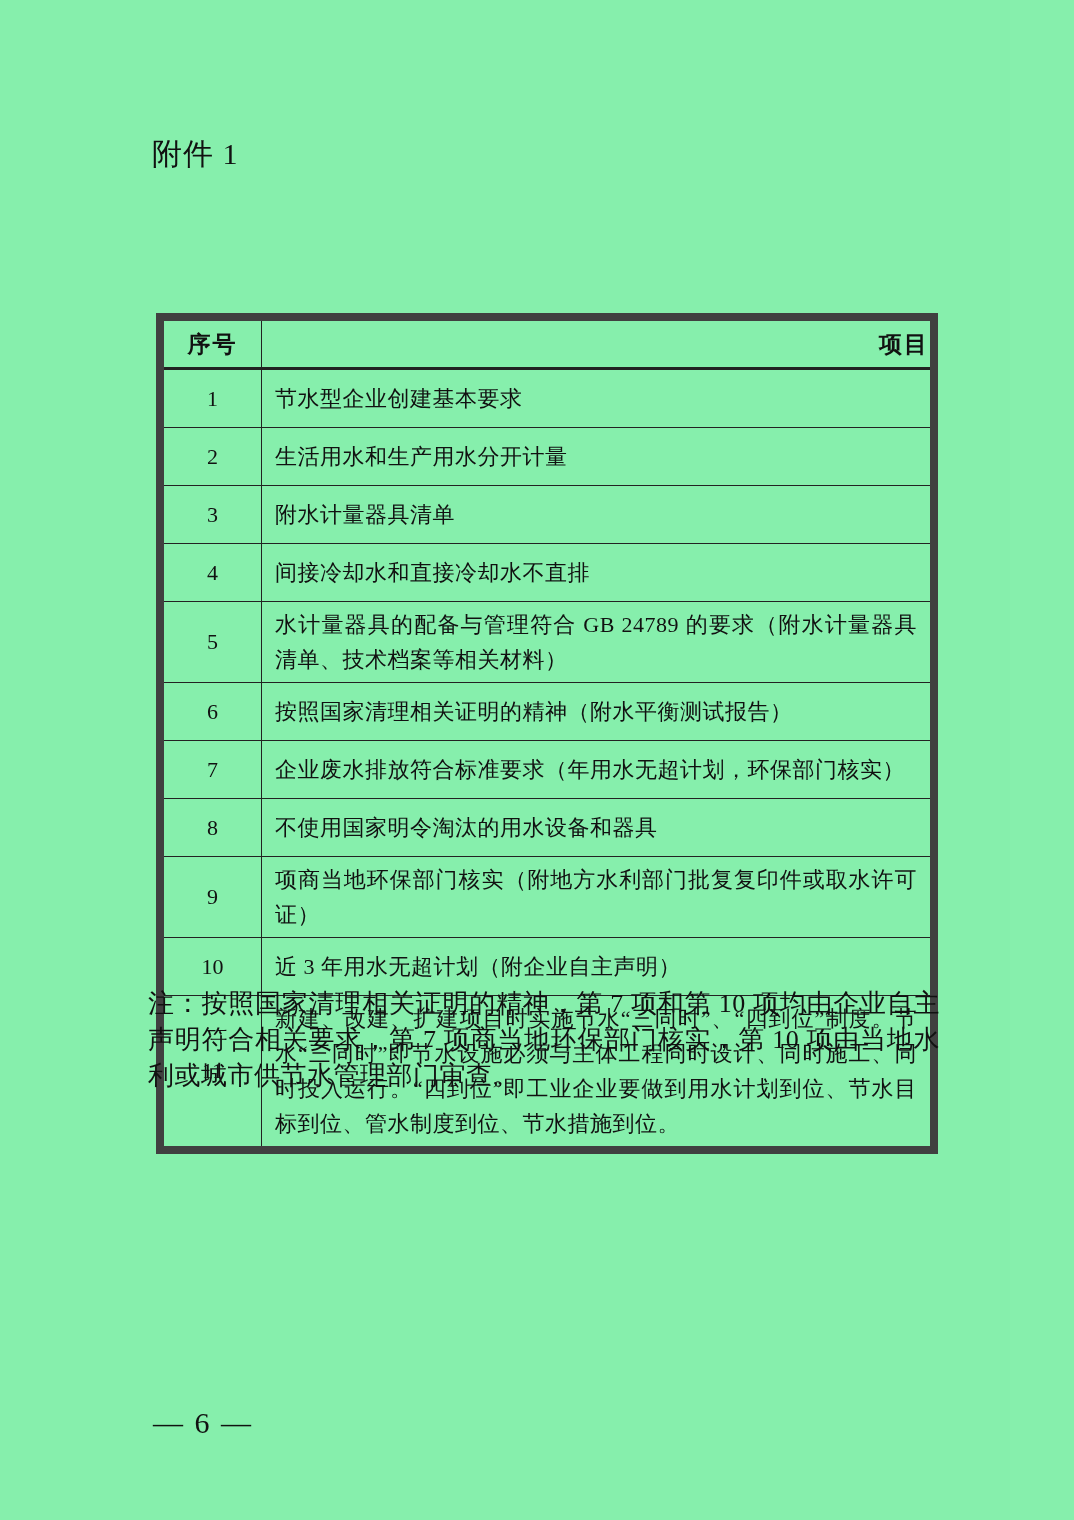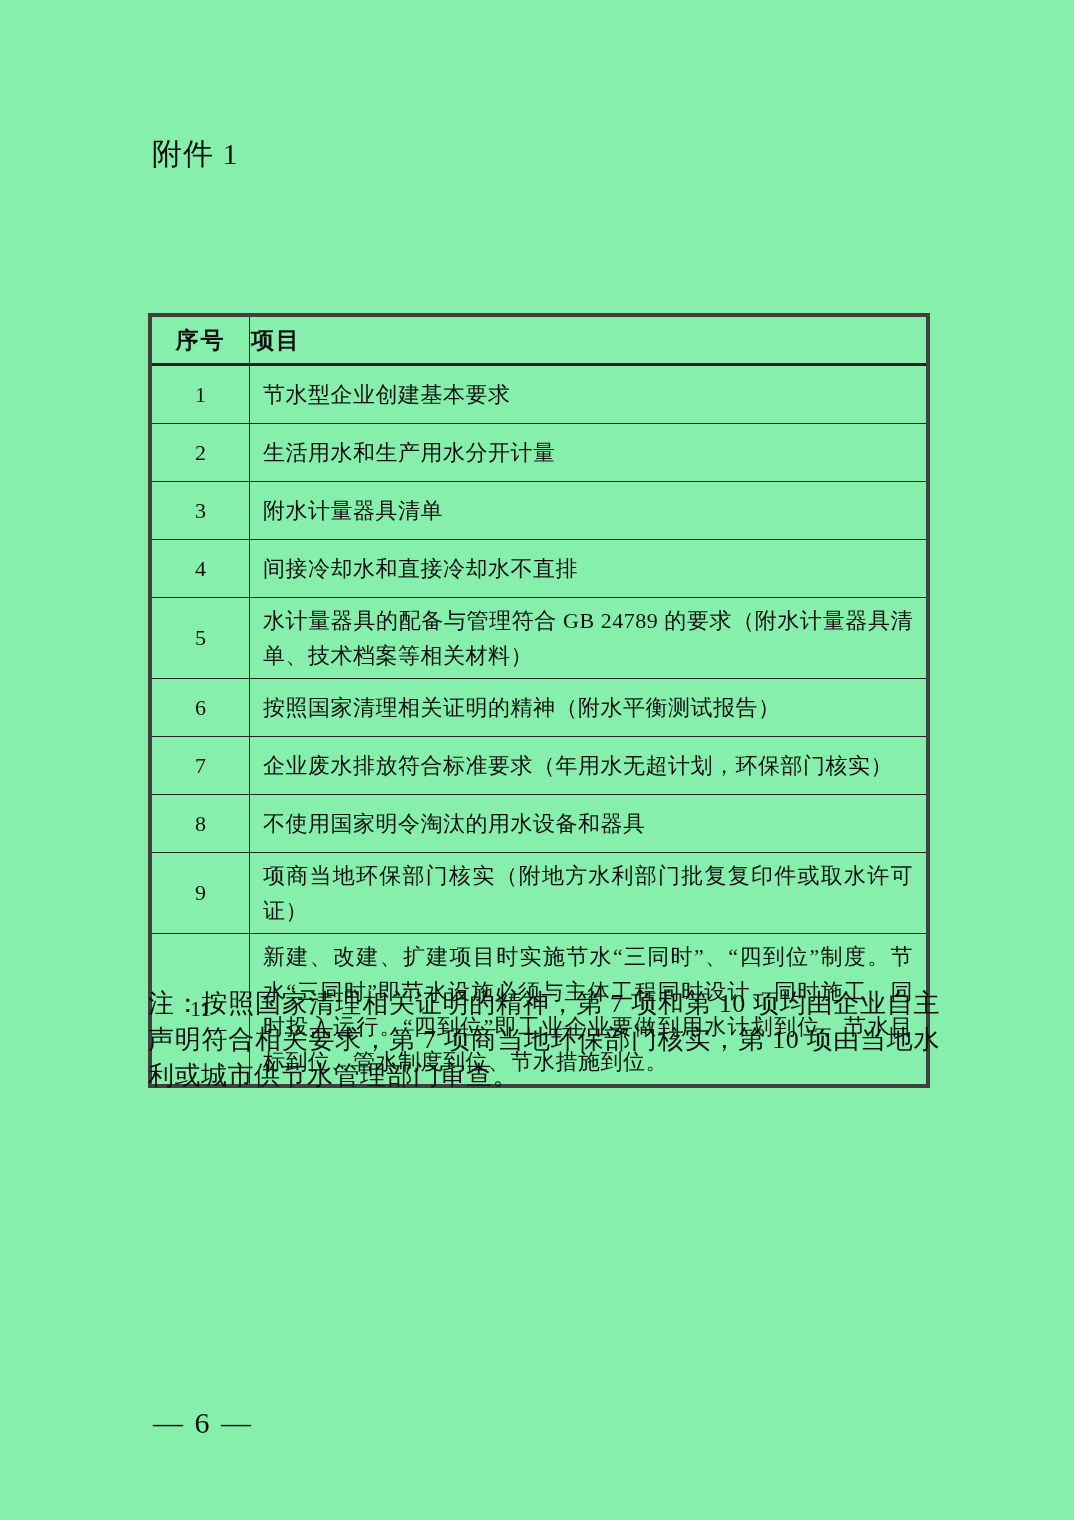--- a/index.html
+++ b/index.html
@@ -42,27 +42,28 @@
     border-collapse: collapse;
     table-layout: fixed;
     font-size: 22px;
   }
   table.req-table th,
   table.req-table td {
     border: 1px solid #222222;
     vertical-align: middle;
   }
   table.req-table {
-    border: 4px solid #404040;
+    border: 8px solid #404040;
+    margin-left: 8px;
   }
   table.req-table thead th {
     height: 44px;
     font-size: 23px;
     font-weight: bold;
-    text-align: left;
+    text-align: right;
     border-bottom-width: 3px;
     letter-spacing: 2px;
   }
   table.req-table .col-no {
     width: 95px;
     text-align: center;
   }
   table.req-table td.col-no {
     font-size: 22px;
   }
@@ -139,20 +140,24 @@
         </tr>
         <tr>
           <td class="col-no">8</td>
           <td class="col-item">不使用国家明令淘汰的用水设备和器具</td>
         </tr>
         <tr>
           <td class="col-no">9</td>
           <td class="col-item">项商当地环保部门核实（附地方水利部门批复复印件或取水许可证）</td>
         </tr>
         <tr>
+          <td class="col-no">10</td>
+          <td class="col-item">近 3 年用水无超计划（附企业自主声明）</td>
+        </tr>
+        <tr>
           <td class="col-no">11</td>
           <td class="col-item">新建、改建、扩建项目时实施节水“三同时”、“四到位”制度。节水“三同时”即节水设施必须与主体工程同时设计、同时施工、同时投入运行。“四到位”即工业企业要做到用水计划到位、节水目标到位、管水制度到位、节水措施到位。</td>
         </tr>
       </tbody>
   </table>
 
   <div class="note">注：按照国家清理相关证明的精神，第 7 项和第 10 项均由企业自主声明符合相关要求，第 7 项商当地环保部门核实，第 10 项由当地水利或城市供节水管理部门审查。</div>
 
   <div class="page-number">— 6 —</div>
 

